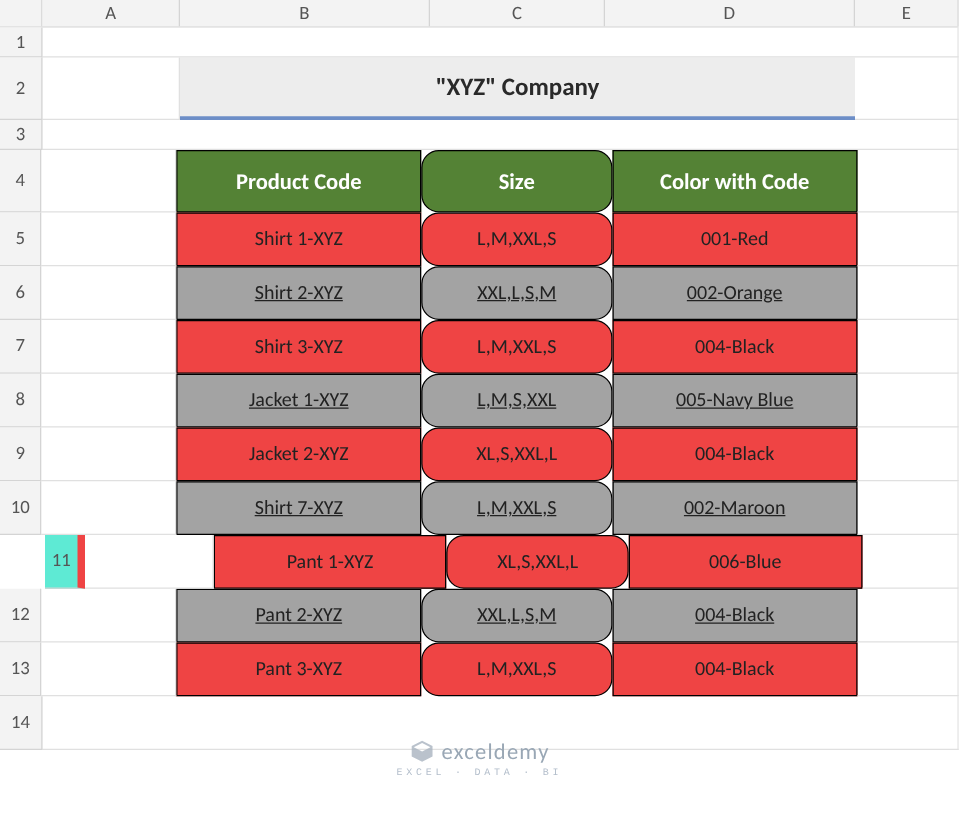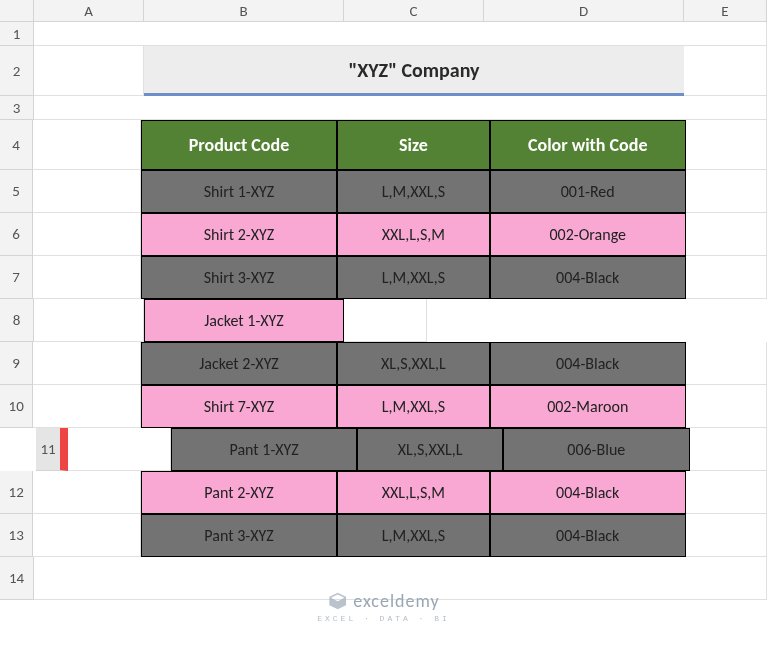--- a/index.html
+++ b/index.html
@@ -55,22 +55,22 @@
     display: flex;
     align-items: center;
     justify-content: center;
     color: #555;
     background: #f3f3f3;
     border-right: 1px solid #d4d4d4;
     border-bottom: 1px solid #d4d4d4;
     font-size: 15px;
   }
   .row-h.selected {
-    background: #e5e5e5;
-    border-right: 8px solid #ef4444;
+    background: #5eead4;
+    border-right: 6px solid #ef4444;
     margin-left: 36px;
   }
   .cell {
     border-right: 1px solid #e0e0e0;
     border-bottom: 1px solid #e0e0e0;
     position: relative;
   }
   .full {
     flex: 1;
   }
@@ -101,28 +101,29 @@
     border: 1px solid #000;
   }
   
   .td {
     display: flex;
     align-items: center;
     justify-content: center;
     font-size: 16px;
     color: #222;
     border: 1px solid #000;
-    background: #737373;
+    background: #ef4444;
   }
   .td.alt {
-    background: #f9a8d4;
+    background: #a3a3a3;
+    text-decoration: underline;
   }
   
   .wB { width: 200px; }
-  .wC { width: 156px; }
+  .wC { width: 156px; border-radius: 14px; }
   .wD { width: 200px; }
   .spacerA { width: 110px; }
   .spacerE { width: 83px; }
   
   .watermark {
     position: absolute;
     left: 50%;
     bottom: 28px;
     transform: translateX(-50%);
     color: #a9b4c0;
@@ -215,20 +216,22 @@
       <div class="td wB">Shirt 3-XYZ</div>
       <div class="td wC">L,M,XXL,S</div>
       <div class="td wD">004-Black</div>
       <div class="cell spacerE"></div>
     </div>
 
     <div class="row">
       <div class="row-h">8</div>
       <div class="cell spacerA"></div>
       <div class="td alt wB">Jacket 1-XYZ</div>
+      <div class="td alt wC">L,M,S,XXL</div>
+      <div class="td alt wD">005-Navy Blue</div>
       <div class="cell spacerE"></div>
     </div>
 
     <div class="row">
       <div class="row-h">9</div>
       <div class="cell spacerA"></div>
       <div class="td wB">Jacket 2-XYZ</div>
       <div class="td wC">XL,S,XXL,L</div>
       <div class="td wD">004-Black</div>
       <div class="cell spacerE"></div>

